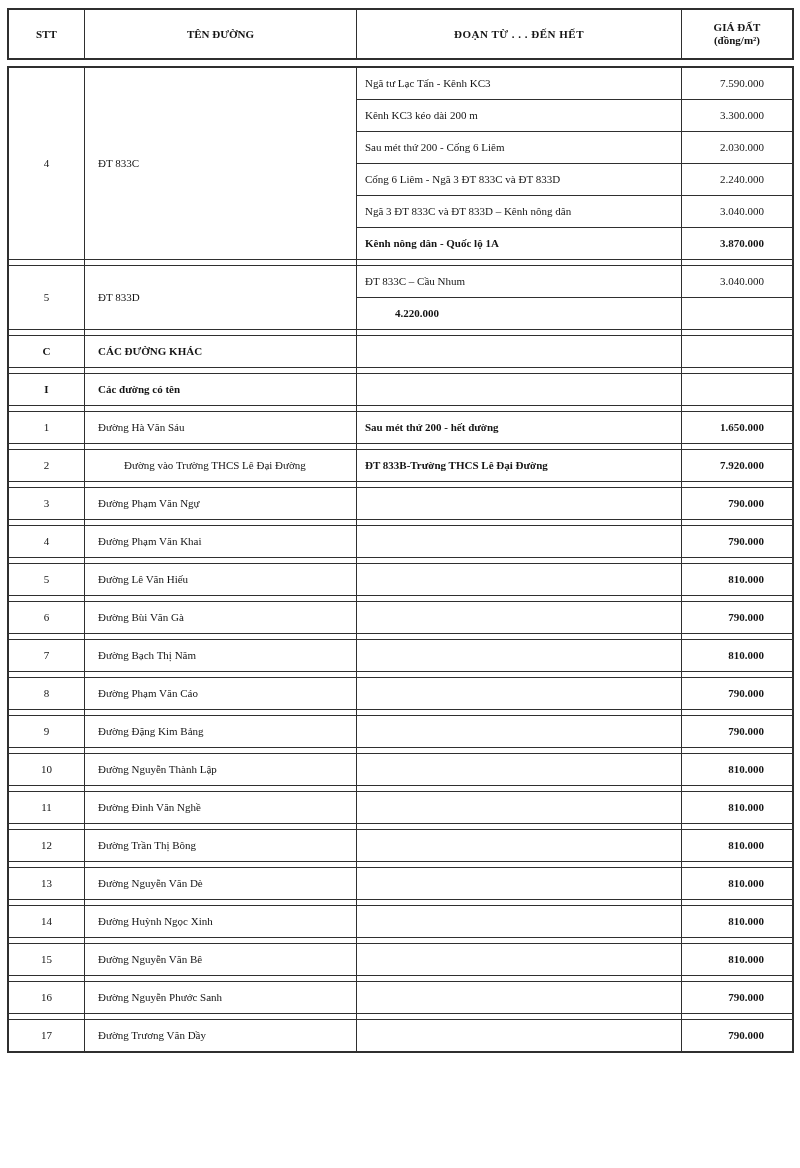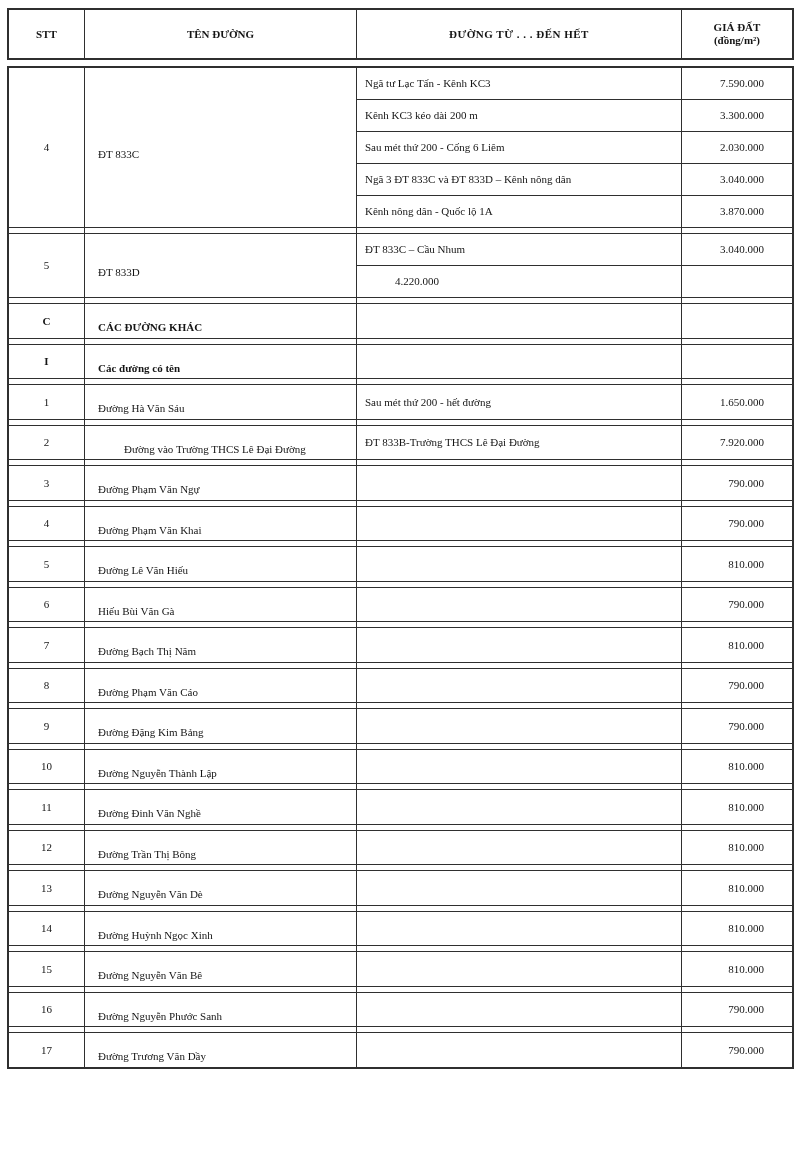--- a/index.html
+++ b/index.html
@@ -77,36 +77,35 @@
     justify-content: center;
     box-sizing: border-box;
     padding: 2px;
   }
   .c-name {
     width: 272px;
     display: flex;
     align-items: center;
     box-sizing: border-box;
     padding: 3px 12px 3px 14px;
-    margin-top: 13px;
   }
   .c-name.justify { text-align: justify; padding-left: 40px; }
   .c-name .nm { width: 100%; }
   .subcol {
     width: 436px;
     display: flex;
     flex-direction: column;
   }
   .sub {
     display: flex;
     flex: 1;
     min-height: 31px;
     border-bottom: 1px solid #2f2f2f;
   }
-  .sub:last-child { border-bottom: none; }
+  .sub:last-child { border-bottom: none; font-weight: bold; }
   .c-seg {
     width: 325px;
     display: flex;
     align-items: center;
     box-sizing: border-box;
     padding: 3px 26px 3px 9px;
   }
   .c-price {
     width: 111px;
     display: flex;
@@ -124,21 +123,21 @@
   <div class="tbl">
 
     <div class="hdr">
       <div class="hcell h-stt">
         <span>STT</span>
       </div>
       <div class="hcell h-name">
         <span>TÊN ĐƯỜNG</span>
       </div>
       <div class="hcell h-seg">
-        <span>ĐƯỜNG TỪ . . .  ĐẾN  HẾT</span>
+        <span>ĐOẠN TỪ . . .  ĐẾN  HẾT</span>
       </div>
       <div class="hcell h-price">
         <span>GIÁ ĐẤT</span>
         <span>(đồng/m²)</span>
       </div>
     </div>
 
     <div class="tbody" id="tbody-box">
       <div class="vline vl-1"></div>
       <div class="vline vl-2"></div>
@@ -156,20 +155,24 @@
             </div>
             <div class="sub">
               <div class="c-seg">Kênh KC3 kéo dài 200 m</div>
               <div class="c-price">3.300.000</div>
             </div>
             <div class="sub">
               <div class="c-seg">Sau mét thứ 200 - Cống 6 Liêm</div>
               <div class="c-price">2.030.000</div>
             </div>
             <div class="sub">
+              <div class="c-seg">Cống 6 Liêm - Ngã 3 ĐT 833C và ĐT 833D</div>
+              <div class="c-price">2.240.000</div>
+            </div>
+            <div class="sub">
               <div class="c-seg">Ngã 3 ĐT 833C và ĐT 833D – Kênh nông dân</div>
               <div class="c-price">3.040.000</div>
             </div>
             <div class="sub">
               <div class="c-seg">Kênh nông dân - Quốc lộ 1A</div>
               <div class="c-price">3.870.000</div>
             </div>
           </div>
         </div>
         <div class="g">
@@ -267,21 +270,21 @@
           <div class="subcol">
             <div class="sub">
               <div class="c-seg"></div>
               <div class="c-price">810.000</div>
             </div>
           </div>
         </div>
         <div class="g">
           <div class="c-stt">6</div>
           <div class="c-name">
-            <span class="nm">Hiếu Bùi Văn Gà</span>
+            <span class="nm">Đường Bùi Văn Gà</span>
           </div>
           <div class="subcol">
             <div class="sub">
               <div class="c-seg"></div>
               <div class="c-price">790.000</div>
             </div>
           </div>
         </div>
         <div class="g">
           <div class="c-stt">7</div>

